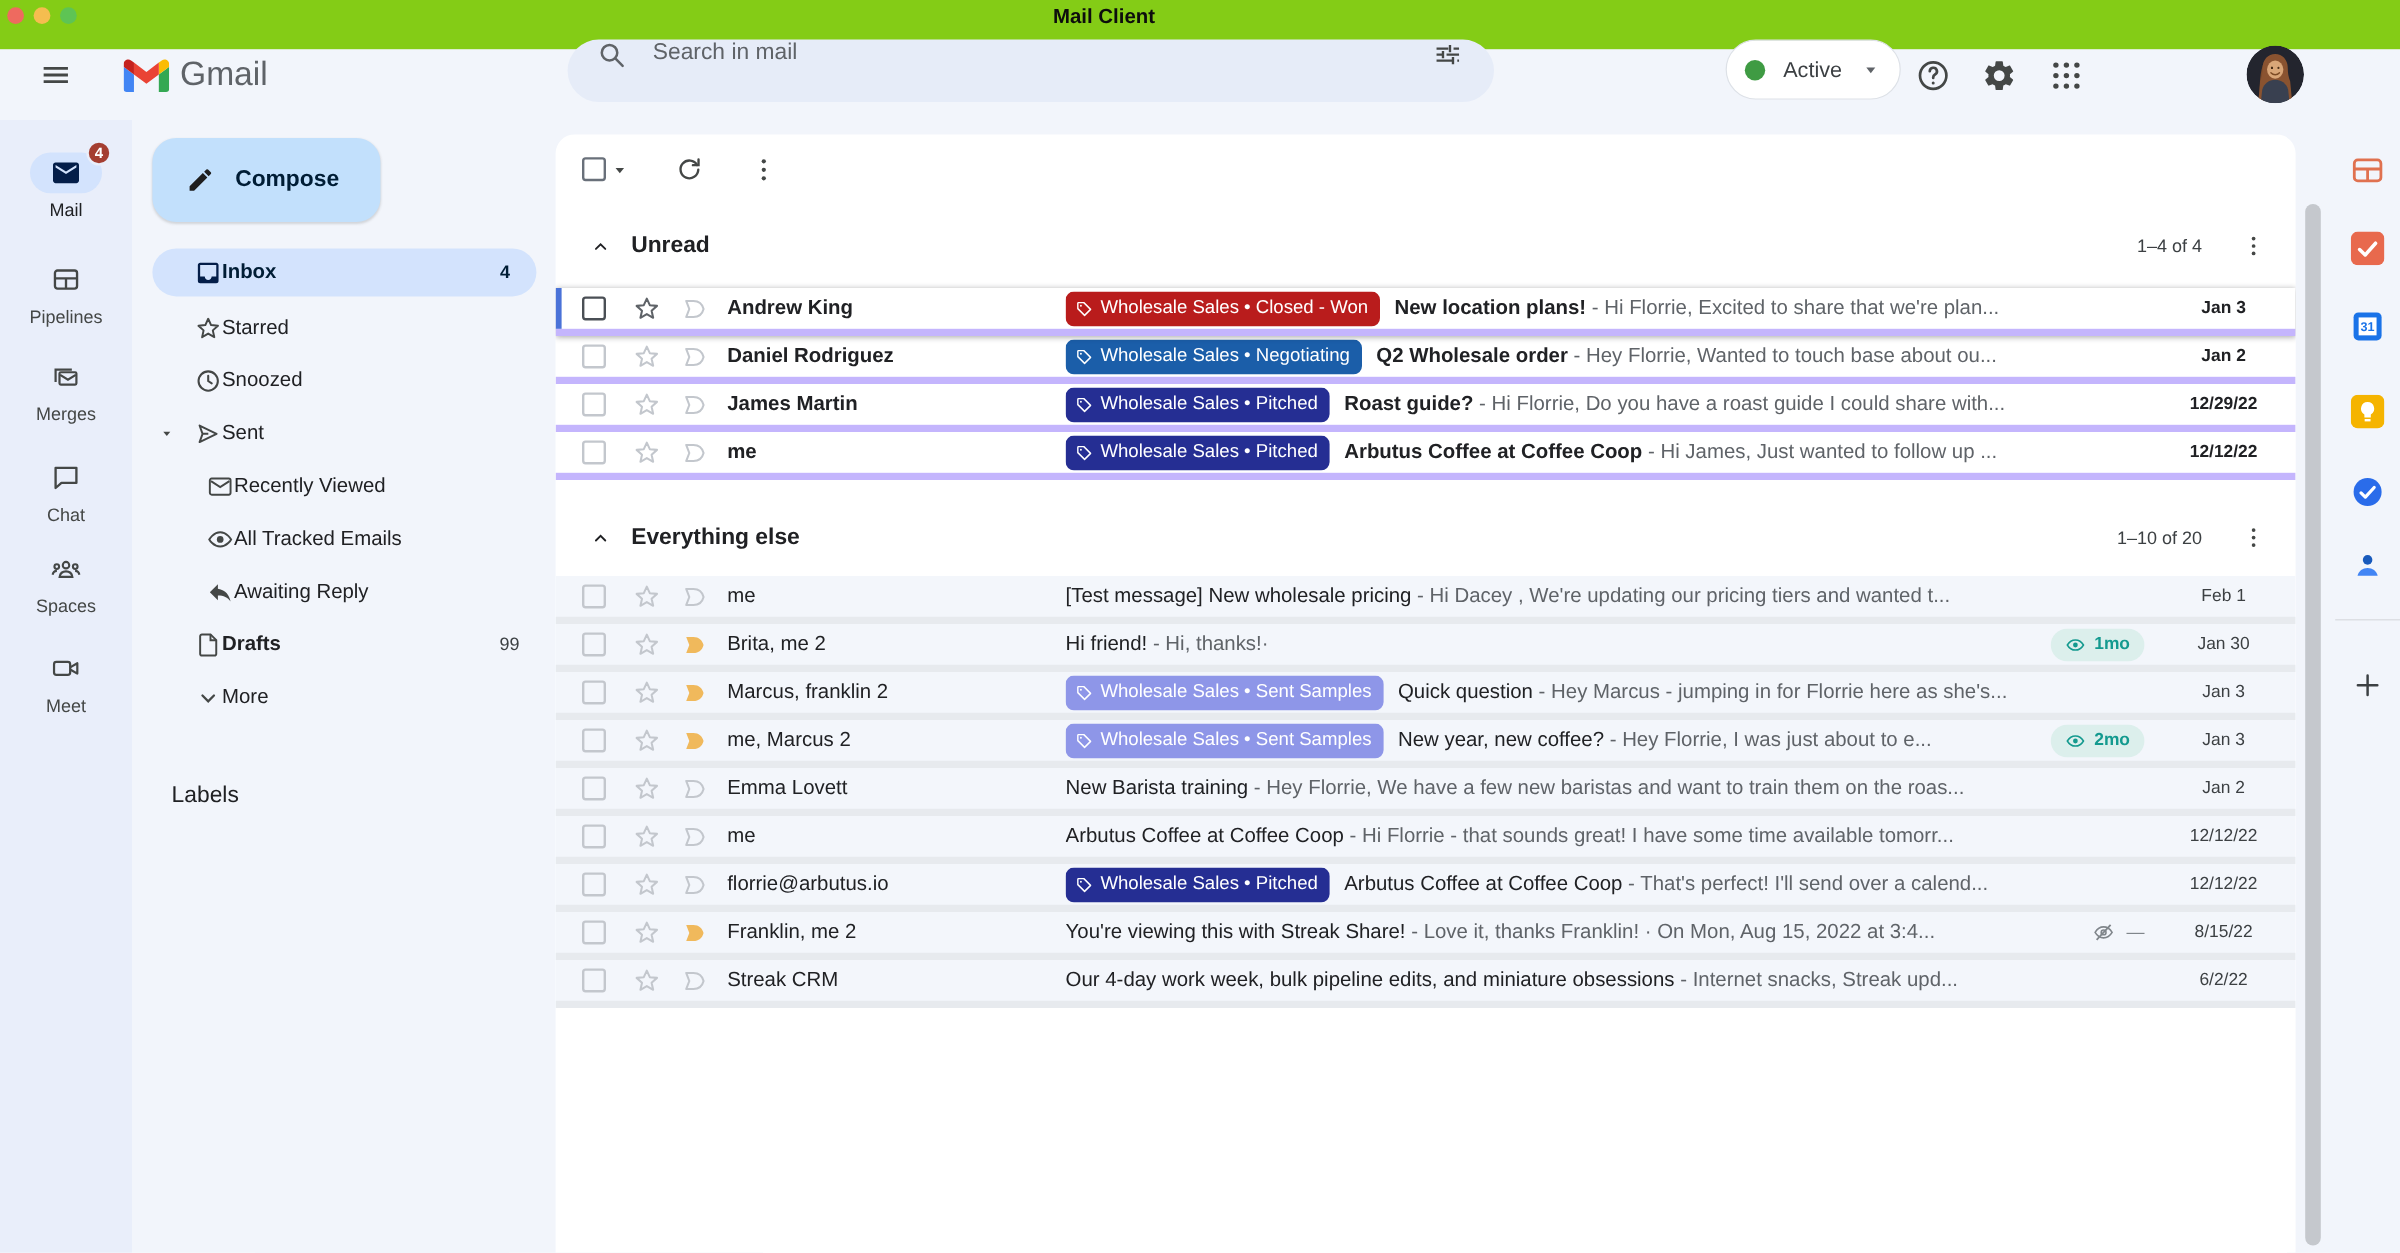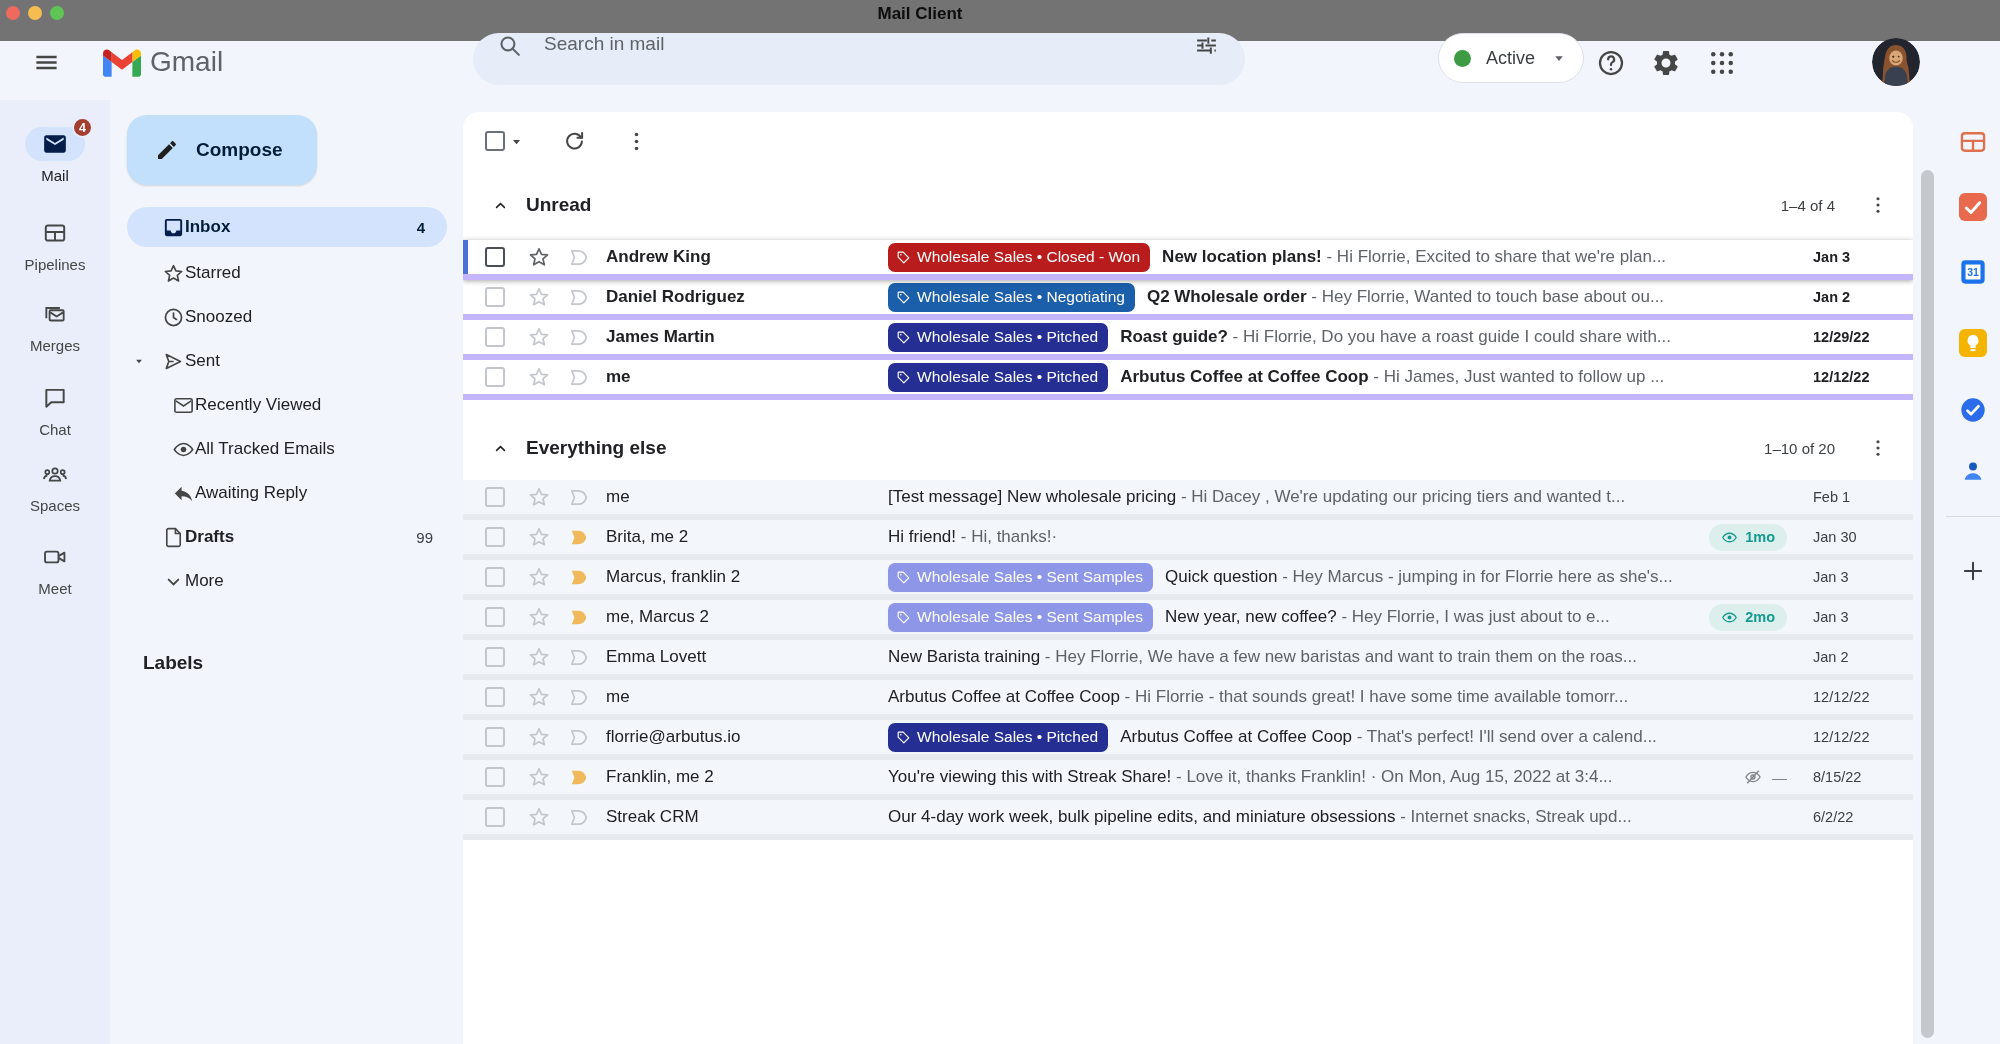--- a/index.html
+++ b/index.html
@@ -1,21 +1,21 @@
 <!DOCTYPE html>
 <html><head>
 <meta charset="utf-8">
 <style>
   html,body{margin:0;padding:0}
   body{width:2000px;height:1044px;overflow:hidden;position:relative;background:#f2f5fb;
        font-family:"Liberation Sans","DejaVu Sans",sans-serif;color:#202124}
   svg{display:block;width:100%;height:100%}
 
   
-  .titlebar{position:absolute;top:0;left:0;right:0;height:41px;background:#737373}
+  .titlebar{position:absolute;top:0;left:0;right:0;height:41px;background:#84cc16}
   .tl{position:absolute;top:6px;width:14px;height:14px;border-radius:50%}
   .tl.r{left:6px;background:#ee6a5f}.tl.y{left:28px;background:#f5bd4f}.tl.g{left:50px;background:#5ec454}
   .titlebar-title{position:absolute;top:4px;left:0;width:1840px;text-align:center;
                   font-size:17px;font-weight:700;color:#0d0d0d}
 
   
   .header{position:absolute;top:26px;left:0;right:0;height:74px}
   .hamburger{position:absolute;left:33px;top:23px;width:27px;height:27px;color:#444746;cursor:pointer}
   .gmail-logo{position:absolute;left:103px;top:20px;display:flex;align-items:center;gap:9px}
   .gmail-logo .glyph{width:38px;height:29px}
@@ -62,21 +62,21 @@
   .nav-item .ic{width:23px;height:23px;color:#444746;margin-left:30px;flex:none}
   .nav-item.sub .ic{margin-left:40px}
   .nav-item .lbl{white-space:nowrap}
   .nav-item .cnt{margin-left:auto;font-size:15px;color:#3c4043}
   .nav-item.active{height:40px;background:#d3e3fd;margin:0 0 4px 17px;padding:0 22px 0 0;width:320px}
   .nav-item.active .ic{margin-left:35px;color:#041e49}
   .nav-item.active .lbl,.nav-item.active .cnt{font-weight:700;color:#001d35}
   .nav-item.boldlbl .lbl{font-weight:700}
   .expander{position:absolute;left:22px;width:14px;height:14px;color:#444746}
   .labels-hdr{position:absolute;left:33px;top:551px;width:392px;display:flex;align-items:center}
-  .labels-title{font-size:19px;font-weight:700;color:#202124}
+  .labels-title{font-size:19px;font-weight:400;color:#202124}
   .labels-add{margin-left:auto;margin-right:36px;width:23px;height:23px;color:#444746;cursor:pointer}
 
   
   .card{position:absolute;left:463px;top:112px;width:1450px;bottom:0;background:#fff;
         border-radius:16px 16px 0 0;overflow:hidden}
   .toolbar{height:58px;display:flex;align-items:center;padding:0 26px 0 22px}
   .cb{width:20px;height:20px;border:2px solid #69707a;border-radius:3px;box-sizing:border-box;cursor:pointer}
   .tb-caret{width:17px;height:17px;color:#444746;margin-left:3px;cursor:pointer}
   .tb-ic{width:25px;height:25px;color:#444746;margin-left:37px;cursor:pointer}
   .sec-hdr{height:70px;display:flex;align-items:center;padding:0 24px 0 29px}
@@ -105,21 +105,21 @@
   .rlabel .tg{width:15px;height:15px;flex:none}
   .row.unread .rsubject{font-weight:700}
   .rsep,.rsnippet{color:#5f6368}
   .rmain .clip{overflow:hidden;text-overflow:ellipsis;white-space:nowrap}
   .rend{margin-left:16px;display:flex;align-items:center;flex:none}
   .tbadge{display:flex;align-items:center;gap:7px;height:27px;padding:0 12px;border-radius:14px;
           background:#dcefec;color:#149a8f;font-size:14.5px;font-weight:700;margin-right:26px}
   .tbadge .ic{width:17px;height:17px}
   .unviewed{display:flex;align-items:center;gap:9px;color:#80868b;margin-right:26px;font-size:15px}
   .unviewed .ic{width:20px;height:20px}
-  .rdate{min-width:80px;text-align:left;font-size:14.5px;color:#3c4043}
+  .rdate{min-width:80px;text-align:center;font-size:14.5px;color:#3c4043}
   .row.unread .rdate{font-weight:700;color:#202124}
 
   
   .scrollbar{position:absolute;left:1921px;top:170px;width:13px;height:868px;background:#c5c8cd;border-radius:7px}
   .rb-icon{position:absolute;left:1959px;width:28px;height:28px;cursor:pointer}
   .rb-divider{position:absolute;left:1946px;top:516px;width:54px;height:1px;background:#d7dade}
   .rb-plus{position:absolute;left:1960px;top:558px;width:26px;height:26px;color:#3c4043;cursor:pointer}
 </style>
 </head>
 <body>

